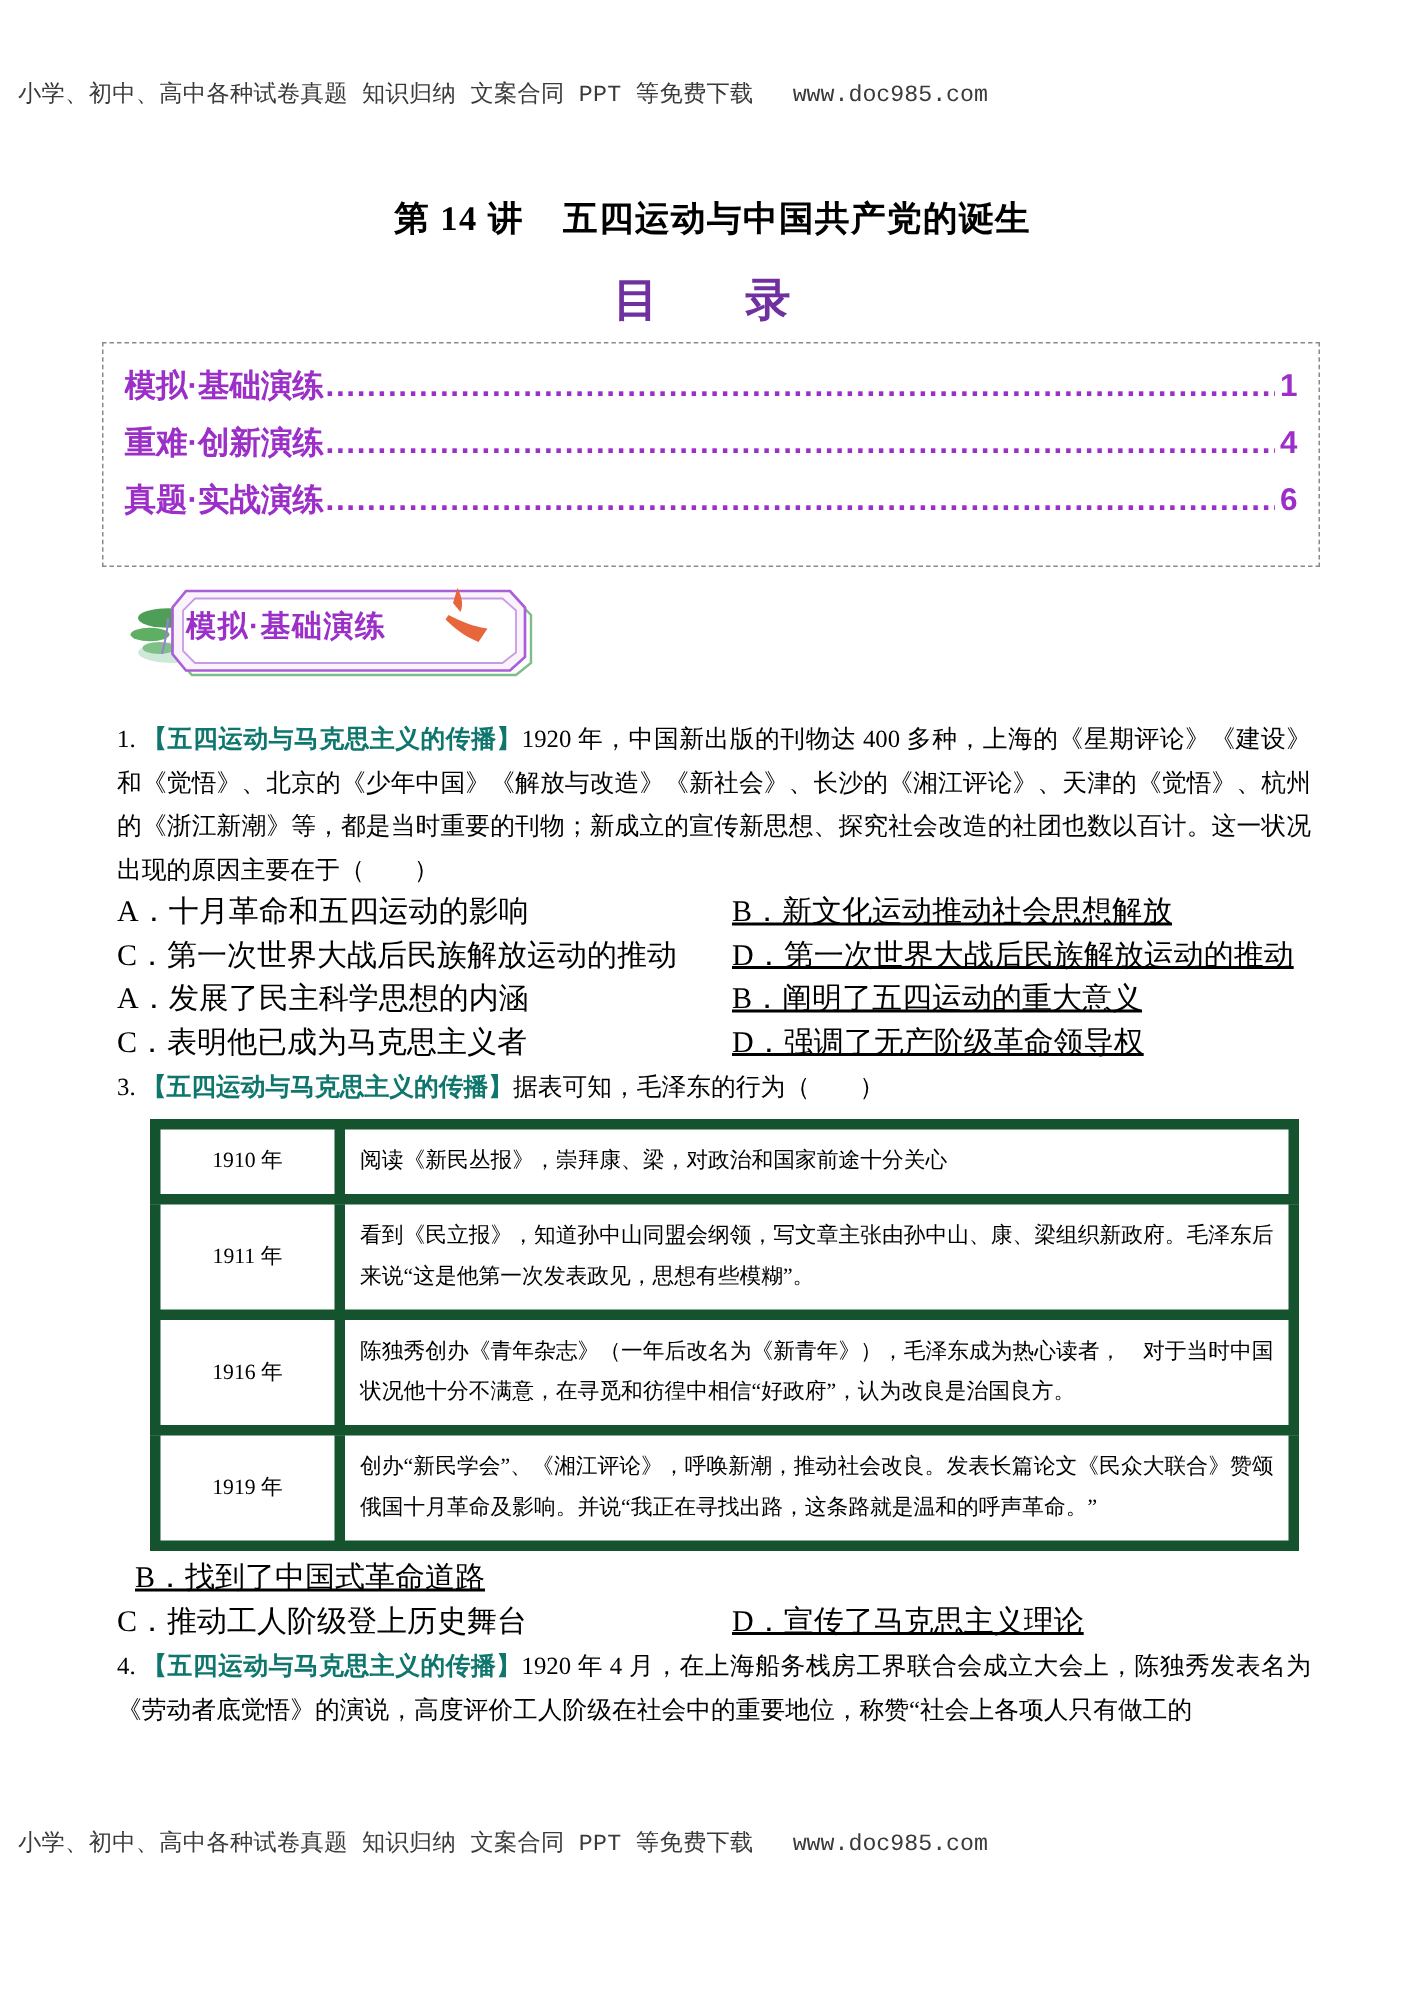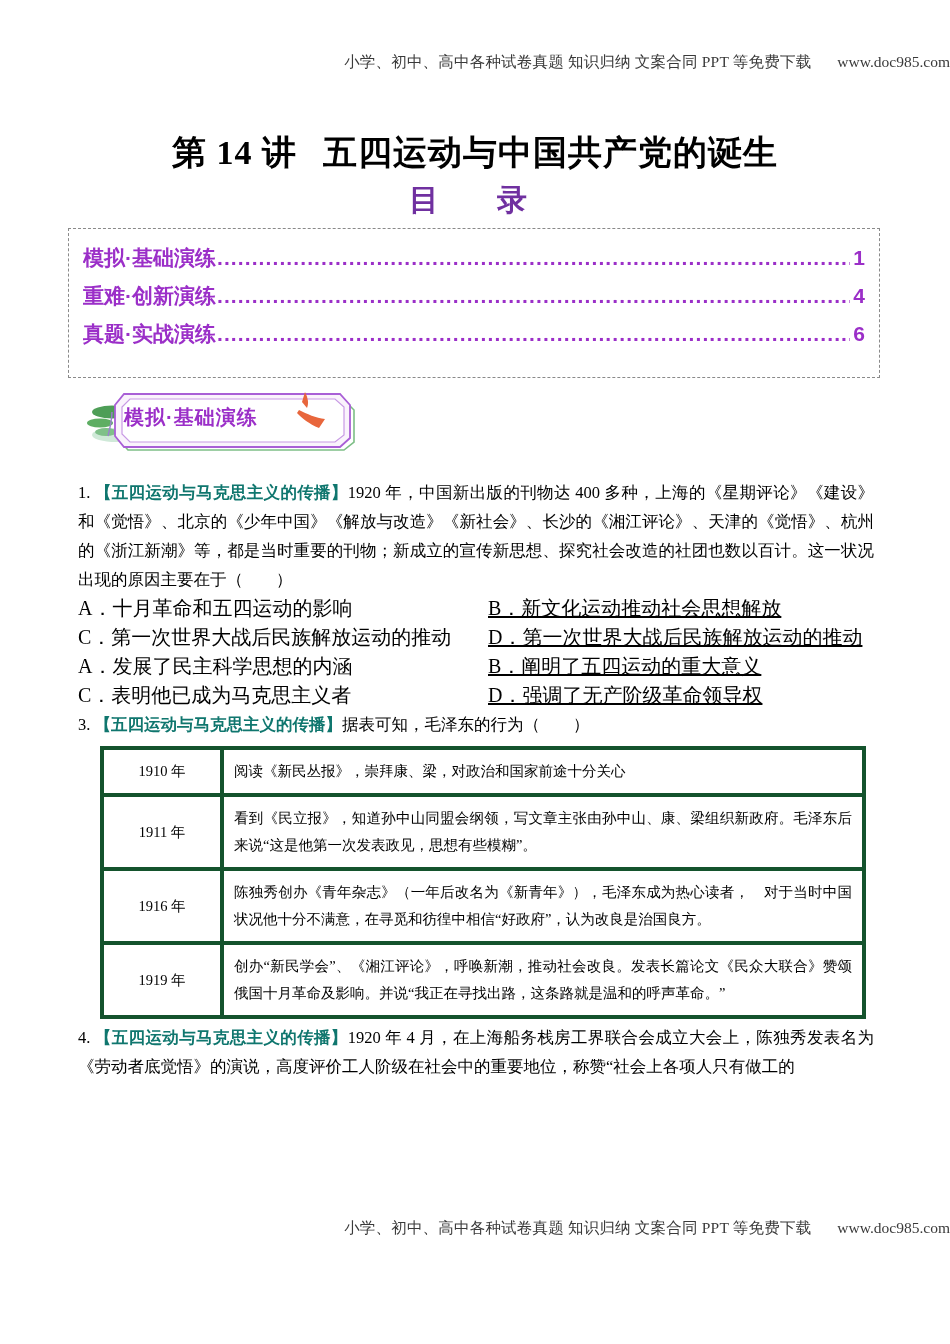--- a/index.html
+++ b/index.html
@@ -18,42 +18,42 @@
   .page {
     position: absolute;
     inset: 0;
   }
 
   
   .watermark {
     position: absolute;
     left: 12px;
     right: 0;
-    text-align: right;
-    font-family: Liberation Serif, serif;
+    text-align: left;
+    font-family: Liberation Mono, monospace;
     font-size: 15.5px;
     color: #3a3a3a;
     letter-spacing: 0.2px;
     white-space: nowrap;
   }
   .watermark .url {
     margin-left: 26px;
     letter-spacing: 0;
   }
   #page-header { top: 52px; }
   #page-footer { top: 1218px; }
 
   
   .doc-title {
     position: absolute;
     top: 130px;
     left: 0;
     right: 0;
     text-align: center;
-    font-size: 34px;
+    font-size: 23px;
     font-weight: bold;
     font-family: "Liberation Serif", "DejaVu Serif", serif;
     letter-spacing: 1px;
     color: #000;
   }
   .doc-title .lecture-no { margin-right: 26px; }
 
   .toc-heading {
     position: absolute;
     top: 180px;
@@ -152,21 +152,21 @@
   .opt-cell.second { padding-left: 12px; text-decoration: underline; }
 
   
   .fact-table {
     border-collapse: collapse;
     width: 766px;
     margin: 7px 0 4px 22px;
     table-layout: fixed;
   }
   .fact-table td {
-    border: 4px solid #14532d;
+    border: 7px solid #14532d;
     padding: 8px 10px;
     font-size: 14.5px;
     line-height: 27px;
     font-family: "Liberation Serif", "DejaVu Serif", serif;
     vertical-align: middle;
     text-align: justify;
   }
   .fact-table td.year-cell {
     width: 96px;
     text-align: center;
@@ -281,20 +281,25 @@
           <td>陈独秀创办《青年杂志》（一年后改名为《新青年》），毛泽东成为热心读者，　对于当时中国状况他十分不满意，在寻觅和彷徨中相信“好政府”，认为改良是治国良方。</td>
         </tr>
         <tr>
           <td class="year-cell">1919 年</td>
           <td>创办“新民学会”、《湘江评论》，呼唤新潮，推动社会改良。发表长篇论文《民众大联合》赞颂俄国十月革命及影响。并说“我正在寻找出路，这条路就是温和的呼声革命。”</td>
         </tr>
       </tbody>
     </table>
 
     <div class="opt-row">
+      <div class="opt-cell second">B．找到了中国式革命道路</div>
+    </div>
+    <div class="opt-row">
+      <div class="opt-cell">C．推动工人阶级登上历史舞台</div>
+      <div class="opt-cell second">D．宣传了马克思主义理论</div>
     </div>
 
     <div class="q-block">
       <span class="q-num">4.</span>
       <span class="q-tag">【五四运动与马克思主义的传播】</span><span class="q-body">1920 年 4 月，在上海船务栈房工界联合会成立大会上，陈独秀发表名为《劳动者底觉悟》的演说，高度评价工人阶级在社会中的重要地位，称赞“社会上各项人只有做工的</span>
     </div>
 
   </div>
 
   <div class="watermark" id="page-footer">

